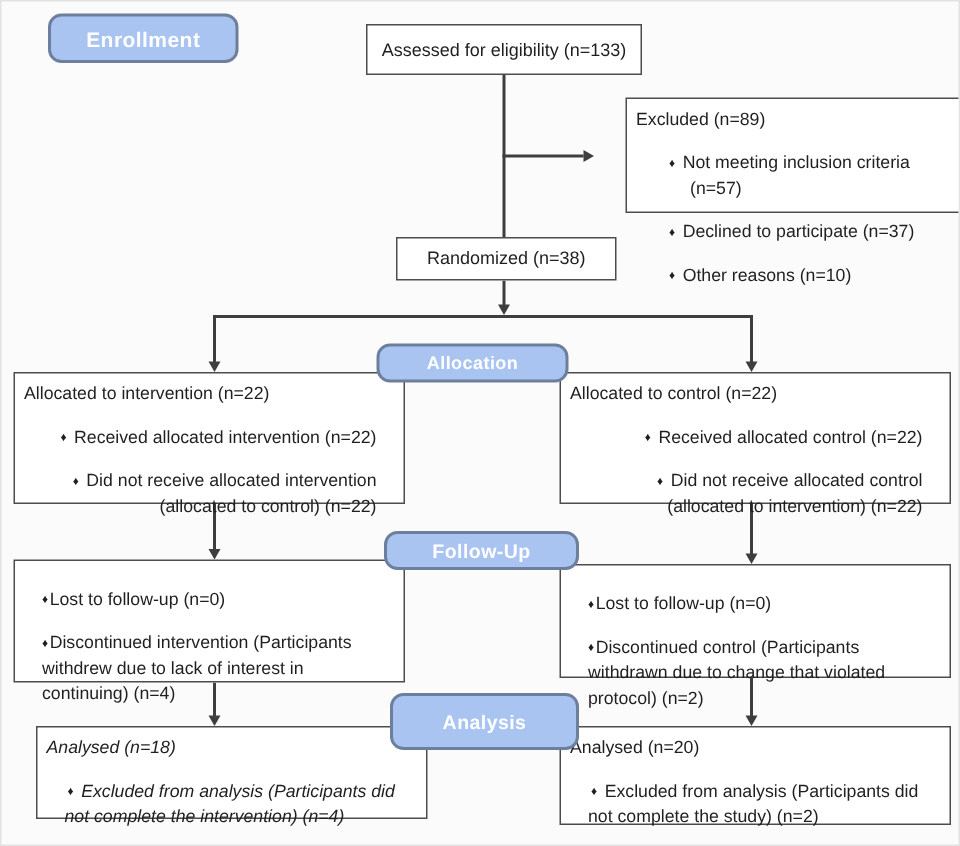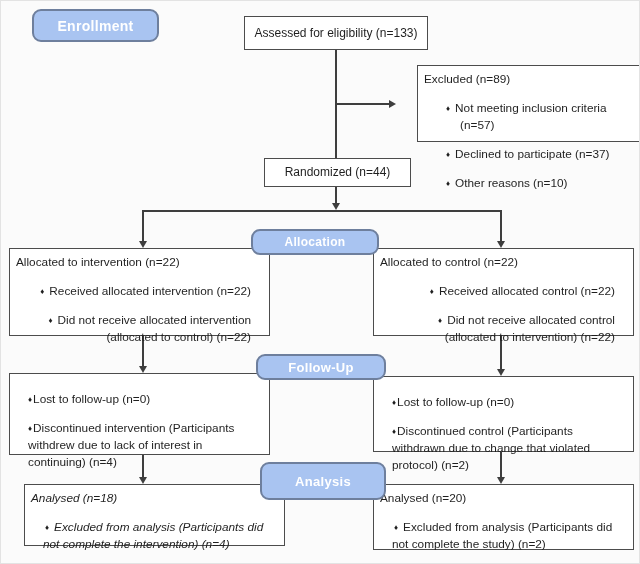--- a/index.html
+++ b/index.html
@@ -123,21 +123,21 @@
   </div>
 
   <div class="node listbox" id="box-excluded">
     <div class="node-title">Excluded (n=89)</div>
     <div class="bullet b-hang"><span class="glyph">♦</span><span>Not meeting inclusion criteria (n=57)</span></div>
     <div class="bullet b-hang"><span class="glyph">♦</span><span>Declined to participate (n=37)</span></div>
     <div class="bullet b-hang"><span class="glyph">♦</span><span>Other reasons (n=10)</span></div>
   </div>
 
   <div class="node center" id="box-randomized">
-    <span>Randomized (n=44)</span>
+    <span>Randomized (n=38)</span>
   </div>
 
   <div class="node listbox" id="box-alloc-left">
     <div class="node-title">Allocated to intervention (n=22)</div>
     <div class="bullet b-deep"><span class="glyph">♦</span><span>Received allocated intervention (n=22)</span></div>
     <div class="bullet b-deep"><span class="glyph">♦</span><span>Did not receive allocated intervention (allocated to control) (n=22)</span></div>
   </div>
 
   <div class="node listbox" id="box-alloc-right">
     <div class="node-title">Allocated to control (n=22)</div>

